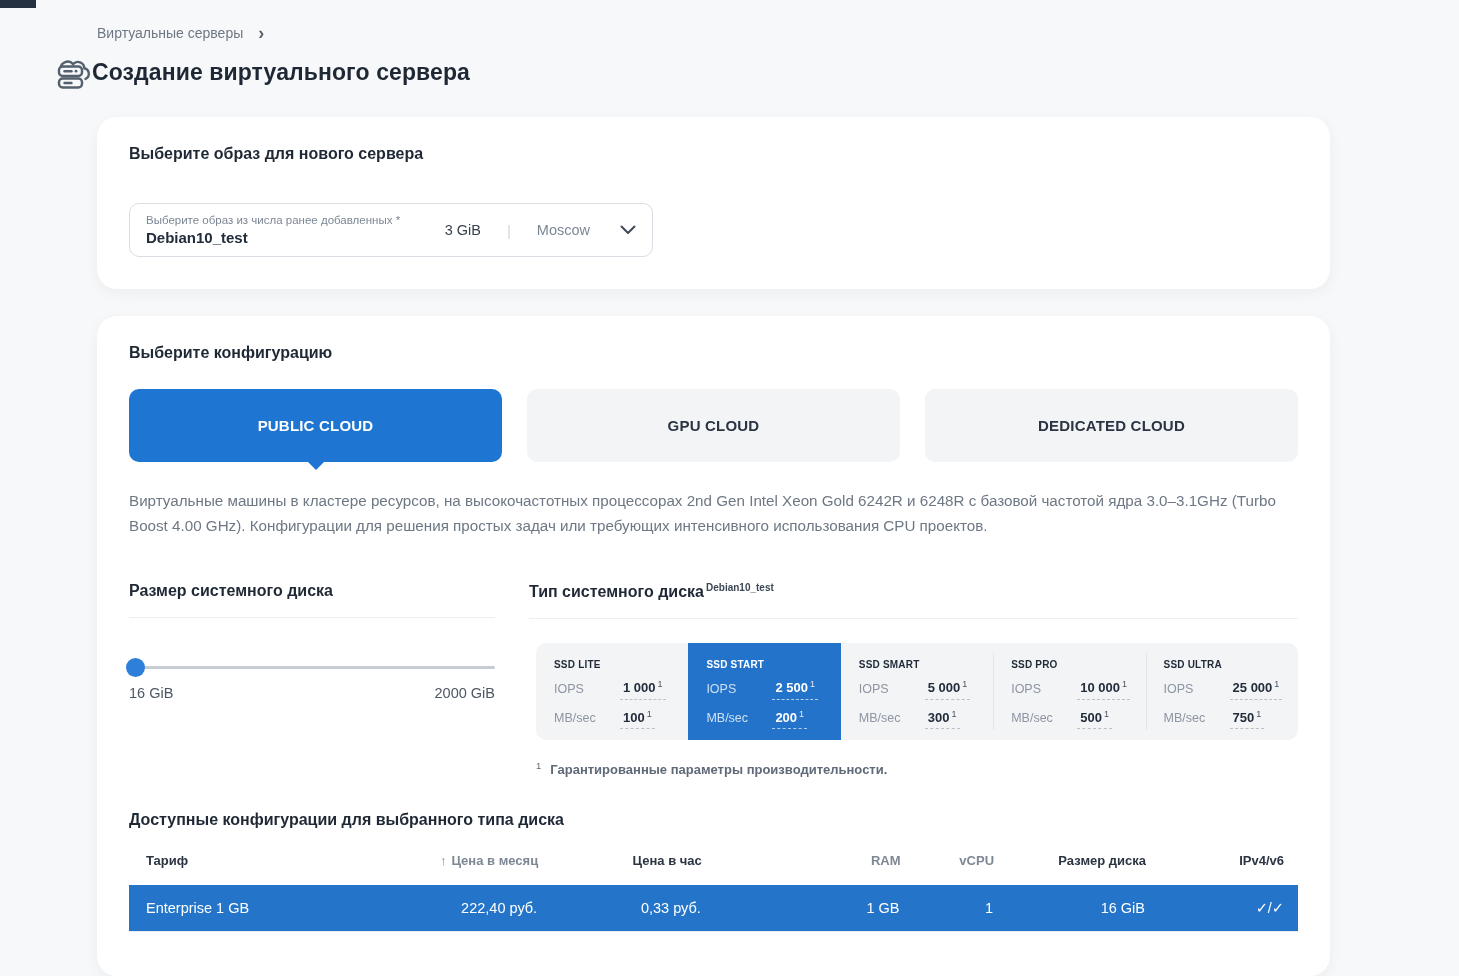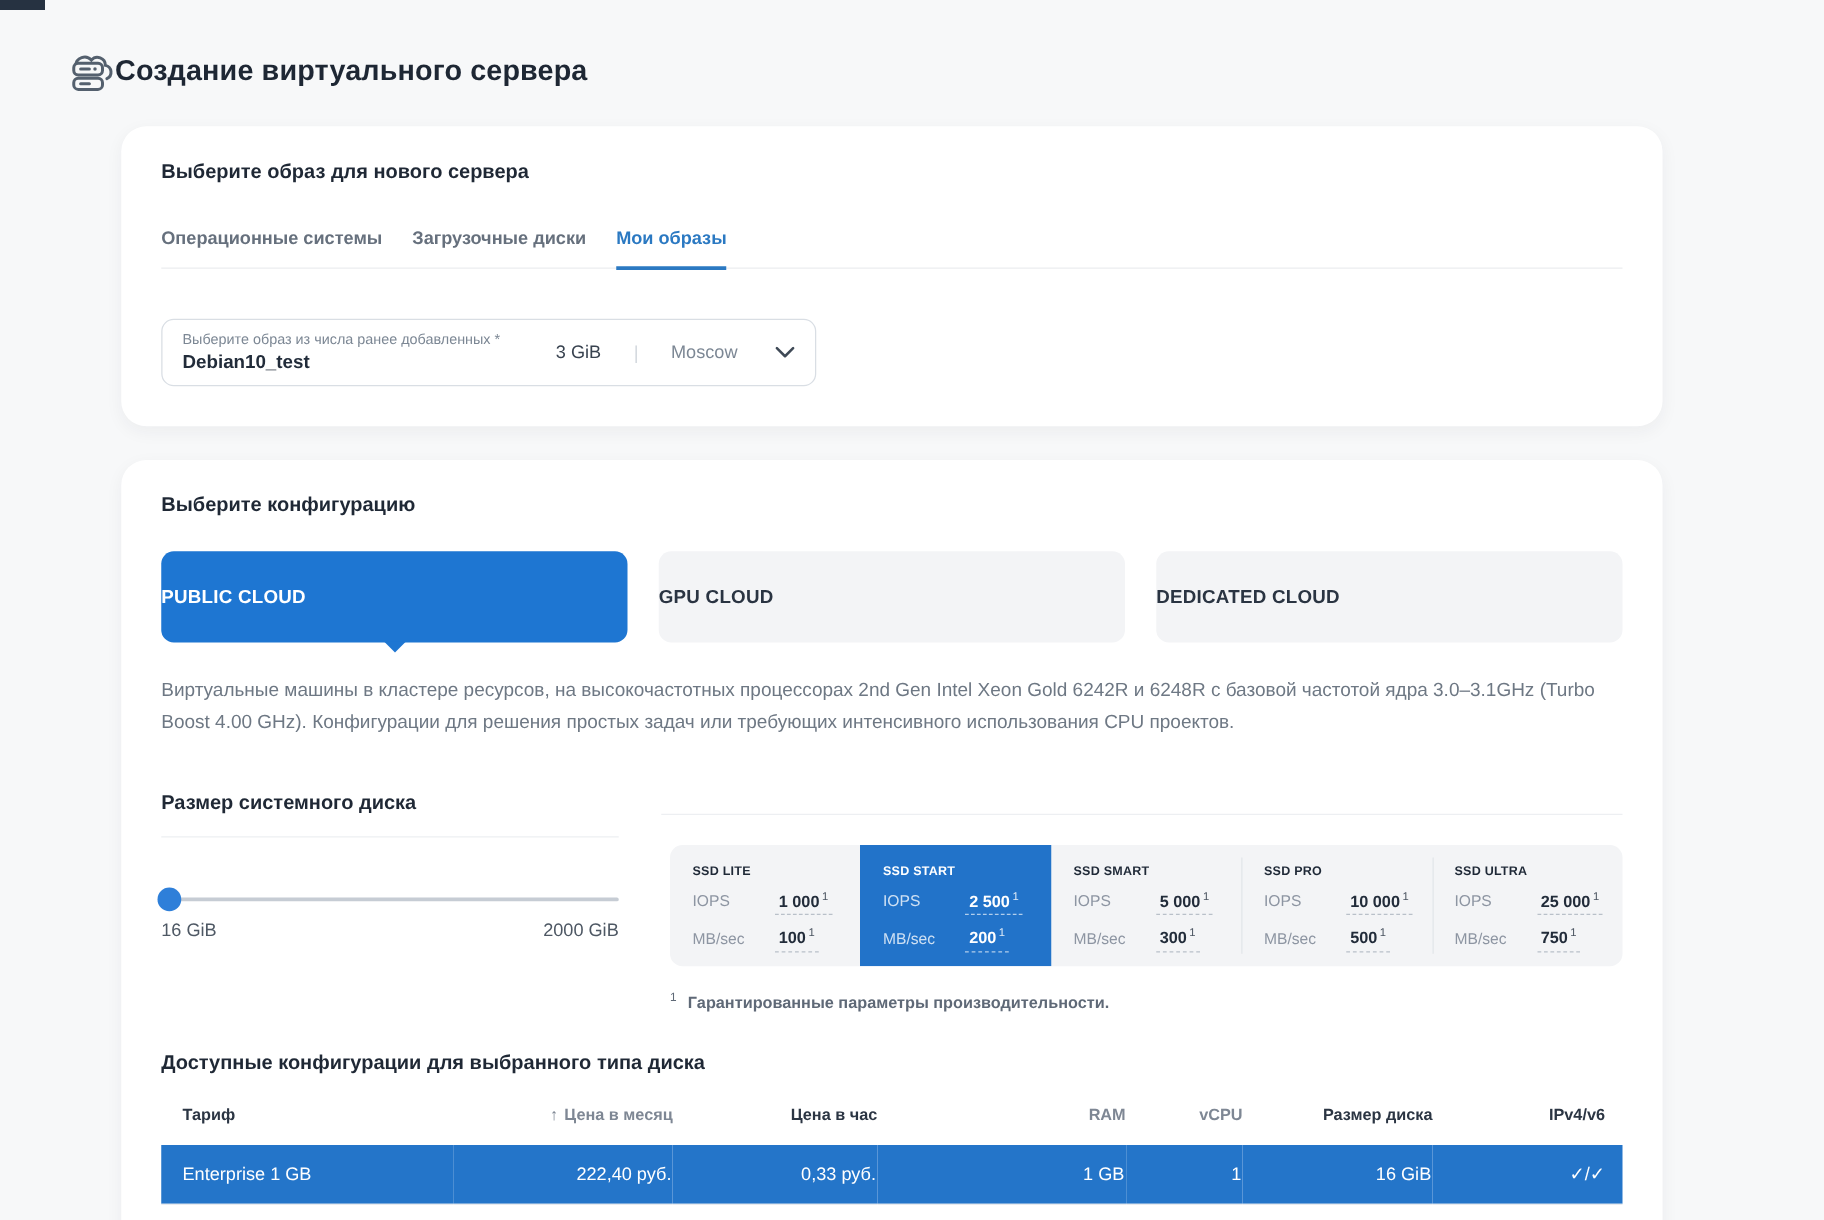--- a/index.html
+++ b/index.html
@@ -46,21 +46,21 @@
   .select-value { font-size:15px; font-weight:600; color:#222c3a; margin-top:3px; }
   .select-right { display:flex; align-items:center; gap:26px; }
   .select-size { font-size:14.5px; color:#38424f; }
   .select-pipe { color:#d3d8de; font-size:15px; }
   .select-region { font-size:14.5px; color:#7c8794; }
   .chev-down { margin-left:4px; display:flex; }
 
   
   .cloud-buttons { display:flex; gap:25px; margin-top:27px; }
   .cloud-btn { flex:1; height:73px; border-radius:10px; background:#f3f4f6;
-               display:flex; align-items:center; 
+               display:flex; align-items:center; justify-content:center;
                font-size:15px; font-weight:700; color:#2a3442; letter-spacing:.2px;
                position:relative; cursor:pointer; }
   .cloud-btn.active { background:#1e76d2; color:#ffffff; }
   .btn-pointer { position:absolute; left:50%; bottom:-8px; transform:translateX(-50%);
                  width:0; height:0; border-left:9px solid transparent; border-right:9px solid transparent;
                  border-top:9px solid #1e76d2; }
 
   .description { margin-top:26px; font-size:15.2px; line-height:25px; color:#6e7884; max-width:1160px; }
 
   
@@ -114,43 +114,42 @@
   .config-table td:last-child { padding-right:14px; }
   .config-table tr.row { cursor:pointer; border-bottom:1px solid #e9ebee; }
 </style>
 </head>
 <body>
 
 <div class="corner-chip"></div>
 
 <div class="page">
 
+  <div class="breadcrumb">
+    <span class="crumb">Виртуальные серверы</span>
+    <span class="crumb-sep">›</span>
+  </div>
 
   <div class="title-row">
     <span class="app-icon">
       <svg width="40" height="38" viewBox="0 0 40 38" fill="none">
         <path d="M9.5 15.5 a7.2 7.2 0 0 1 12.6 -4.4 a6.4 6.4 0 0 1 11.2 4.2 a5.6 5.6 0 0 1 1.2 10.6" stroke="#54606e" stroke-width="2.4" stroke-linecap="round" fill="none"></path>
         <rect x="8" y="13.5" width="23" height="9.5" rx="3.6" stroke="#54606e" stroke-width="2.4" fill="#f7f8f9"></rect>
         <rect x="8" y="25.5" width="23" height="9" rx="3.6" stroke="#54606e" stroke-width="2.4" fill="#f7f8f9"></rect>
         <line x1="13.5" y1="18.2" x2="20.5" y2="18.2" stroke="#54606e" stroke-width="2.4" stroke-linecap="round"></line>
         <circle cx="25" cy="18.2" r="1.4" fill="#54606e"></circle>
         <line x1="13.5" y1="30" x2="20.5" y2="30" stroke="#54606e" stroke-width="2.4" stroke-linecap="round"></line>
       </svg>
     </span>
     <h1 class="page-title" style="margin:0;">Создание виртуального сервера</h1>
   </div>
 
   <div class="card card1">
     <div class="section-heading">Выберите образ для нового сервера</div>
 
-    <div class="tabs">
-      <div class="tab">Операционные системы</div>
-      <div class="tab">Загрузочные диски</div>
-      <div class="tab active">Мои образы</div>
-    </div>
 
     <div class="select-field">
       <div class="select-texts">
         <span class="select-label">Выберите образ из числа ранее добавленных *</span>
         <span class="select-value">Debian10_test</span>
       </div>
       <div class="select-right">
         <span class="select-size">3 GiB</span>
         <span class="select-pipe">|</span>
         <span class="select-region">Moscow</span>
@@ -192,20 +191,23 @@
           <div class="slider-track"></div>
           <div class="slider-thumb"></div>
         </div>
         <div class="slider-labels">
           <span>16 GiB</span>
           <span>2000 GiB</span>
         </div>
       </div>
 
       <div class="col-right">
+        <div class="col-heading">
+          <span>Тип системного диска</span><sup>Debian10_test</sup>
+        </div>
         <hr class="col-divider">
 
         <div class="tiles">
           <div class="tile">
             <div class="tile-name">SSD LITE</div>
             <div class="tile-row">
                 <span class="tile-metric">IOPS</span>
                 <span class="tile-val"><span>1 000</span><sup>1</sup></span>
               </div>
             <div class="tile-row">

